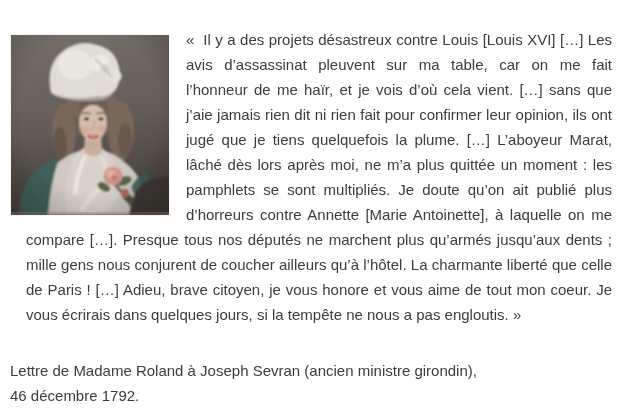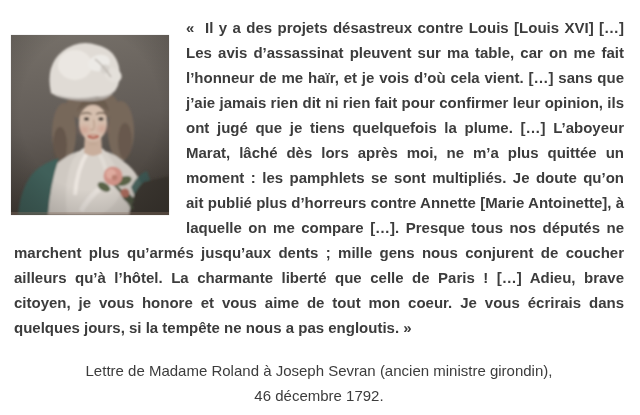--- a/index.html
+++ b/index.html
@@ -23,34 +23,33 @@
   .portrait-frame {
     float: left;
     width: 158px;
     height: 180px;
     margin: 24px 17px 12px 1px;
     padding: 0;
     box-shadow: 0 0 1px rgba(0,0,0,0.25);
   }
   .portrait-frame svg { display: block; }
   .quote {
-    margin: 4px;
+    margin: 16px;
     font-size: 15px;
     line-height: 25px;
     text-align: justify;
     letter-spacing: 0px;
     color: #3c3c3c;
-    font-weight: bold;
   }
   .attribution {
     position: absolute;
     top: 358px;
     right: 12px;
     left: 10px;
-    text-align: center;
+    text-align: left;
     font-size: 15px;
     line-height: 25px;
     color: #3c3c3c;
   }
 </style>
 </head>
 <body>
 
 <div class="doc">
 

